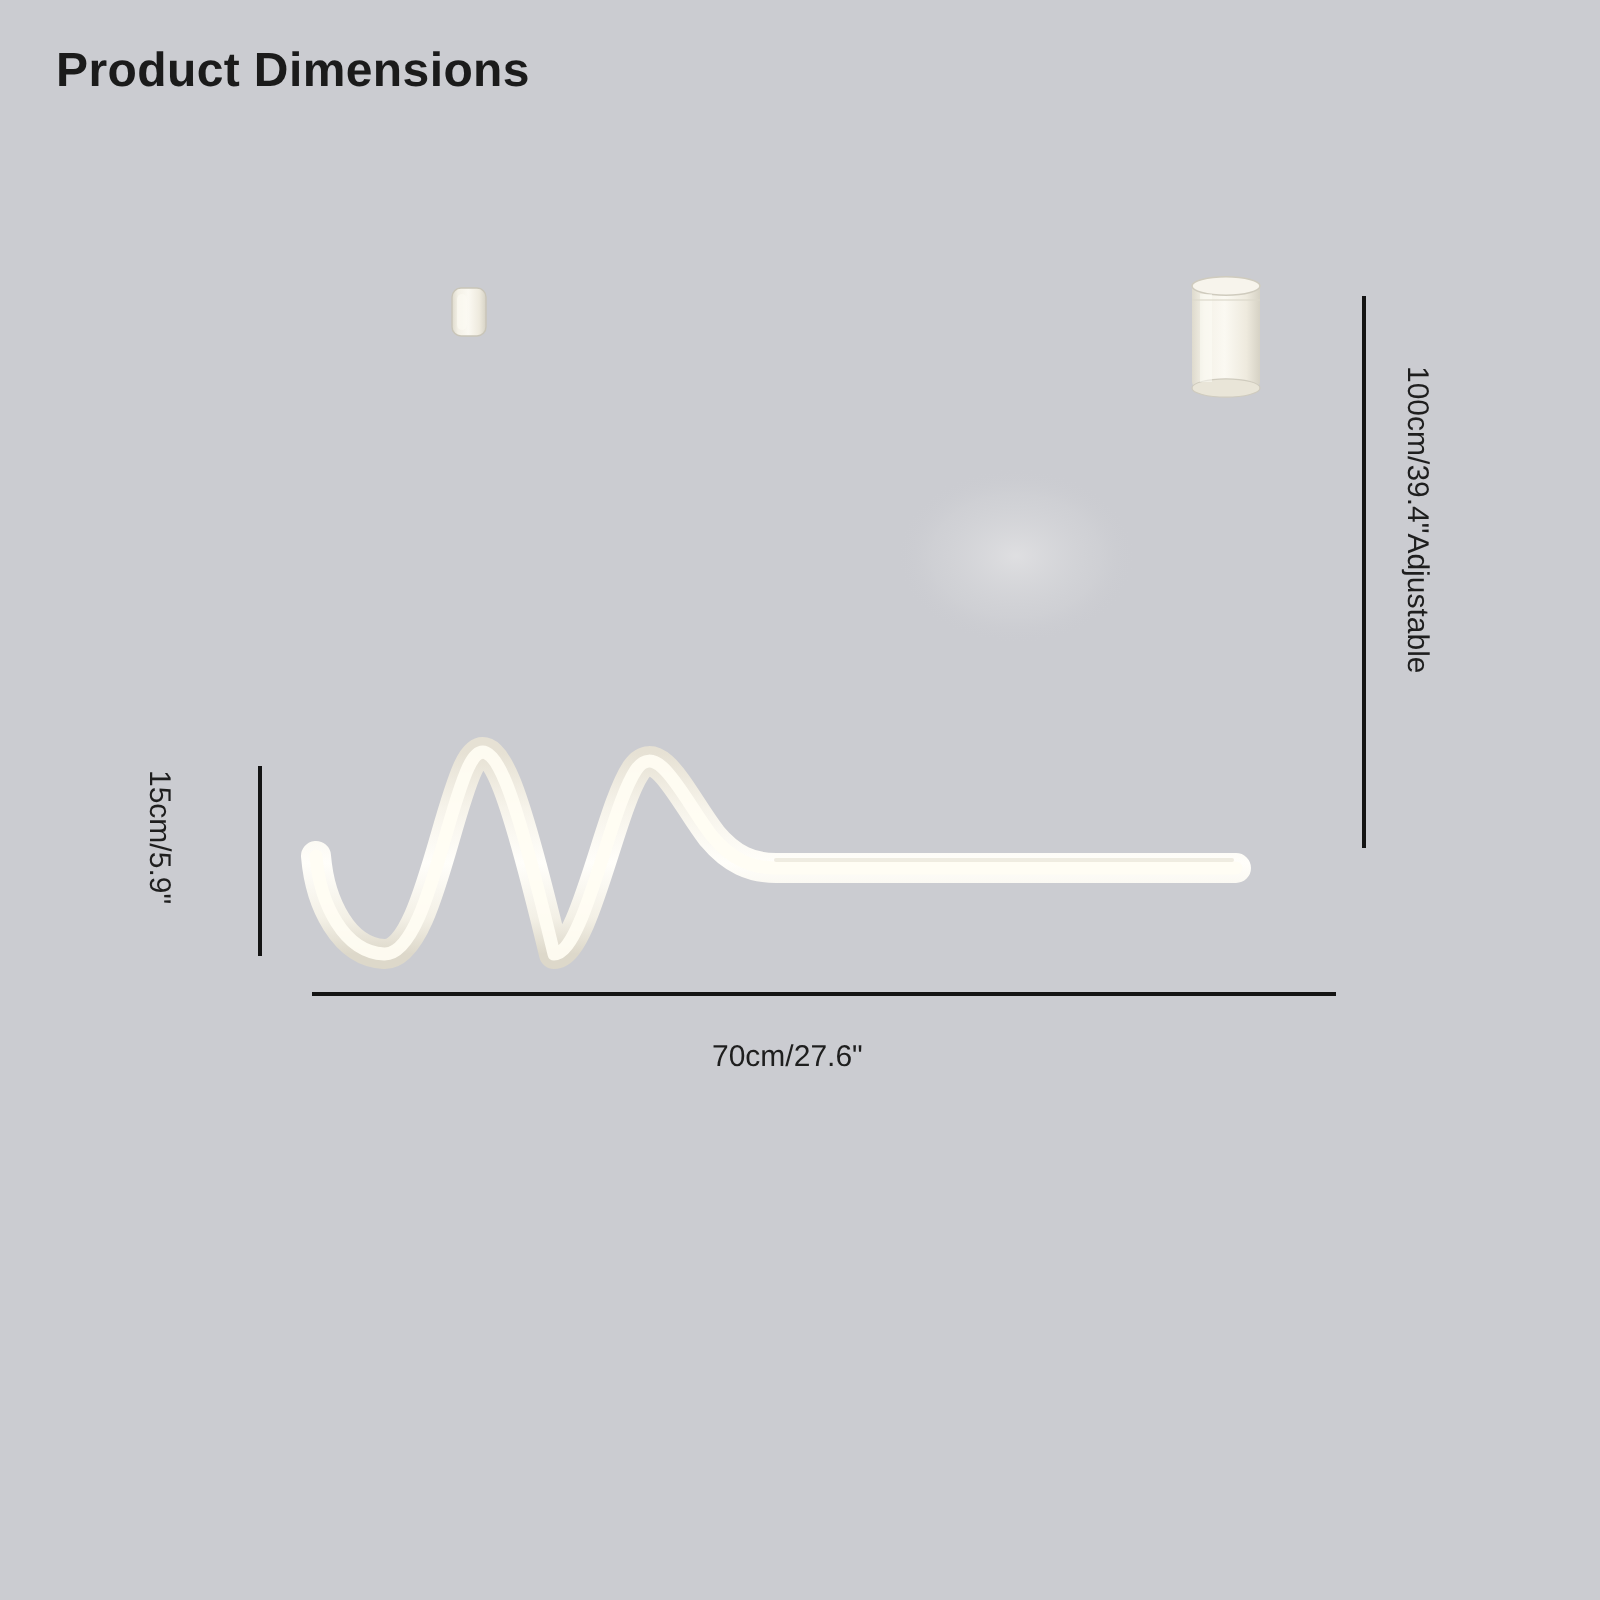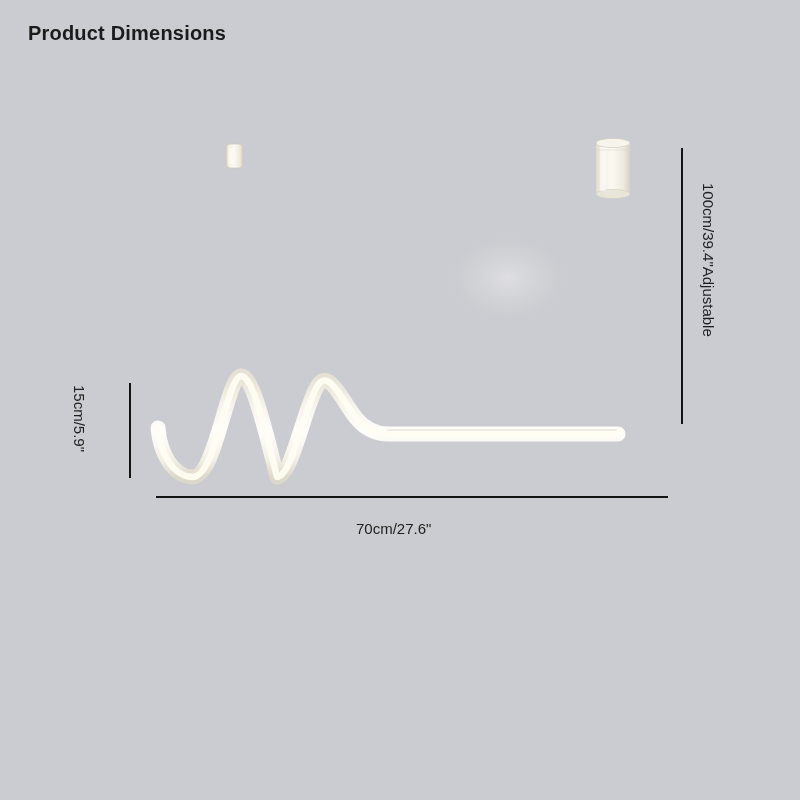--- a/index.html
+++ b/index.html
@@ -16,21 +16,21 @@
   }
   #page {
     position: relative;
     width: 800px;
     height: 800px;
   }
   #title {
     position: absolute;
     left: 28px;
     top: 22px;
-    font-size: 20px;
+    font-size: 24px;
     font-weight: bold;
     color: #1b1b1b;
     letter-spacing: 0.2px;
     white-space: nowrap;
   }
   #diagram {
     position: absolute;
     left: 0;
     top: 0;
     width: 800px;

